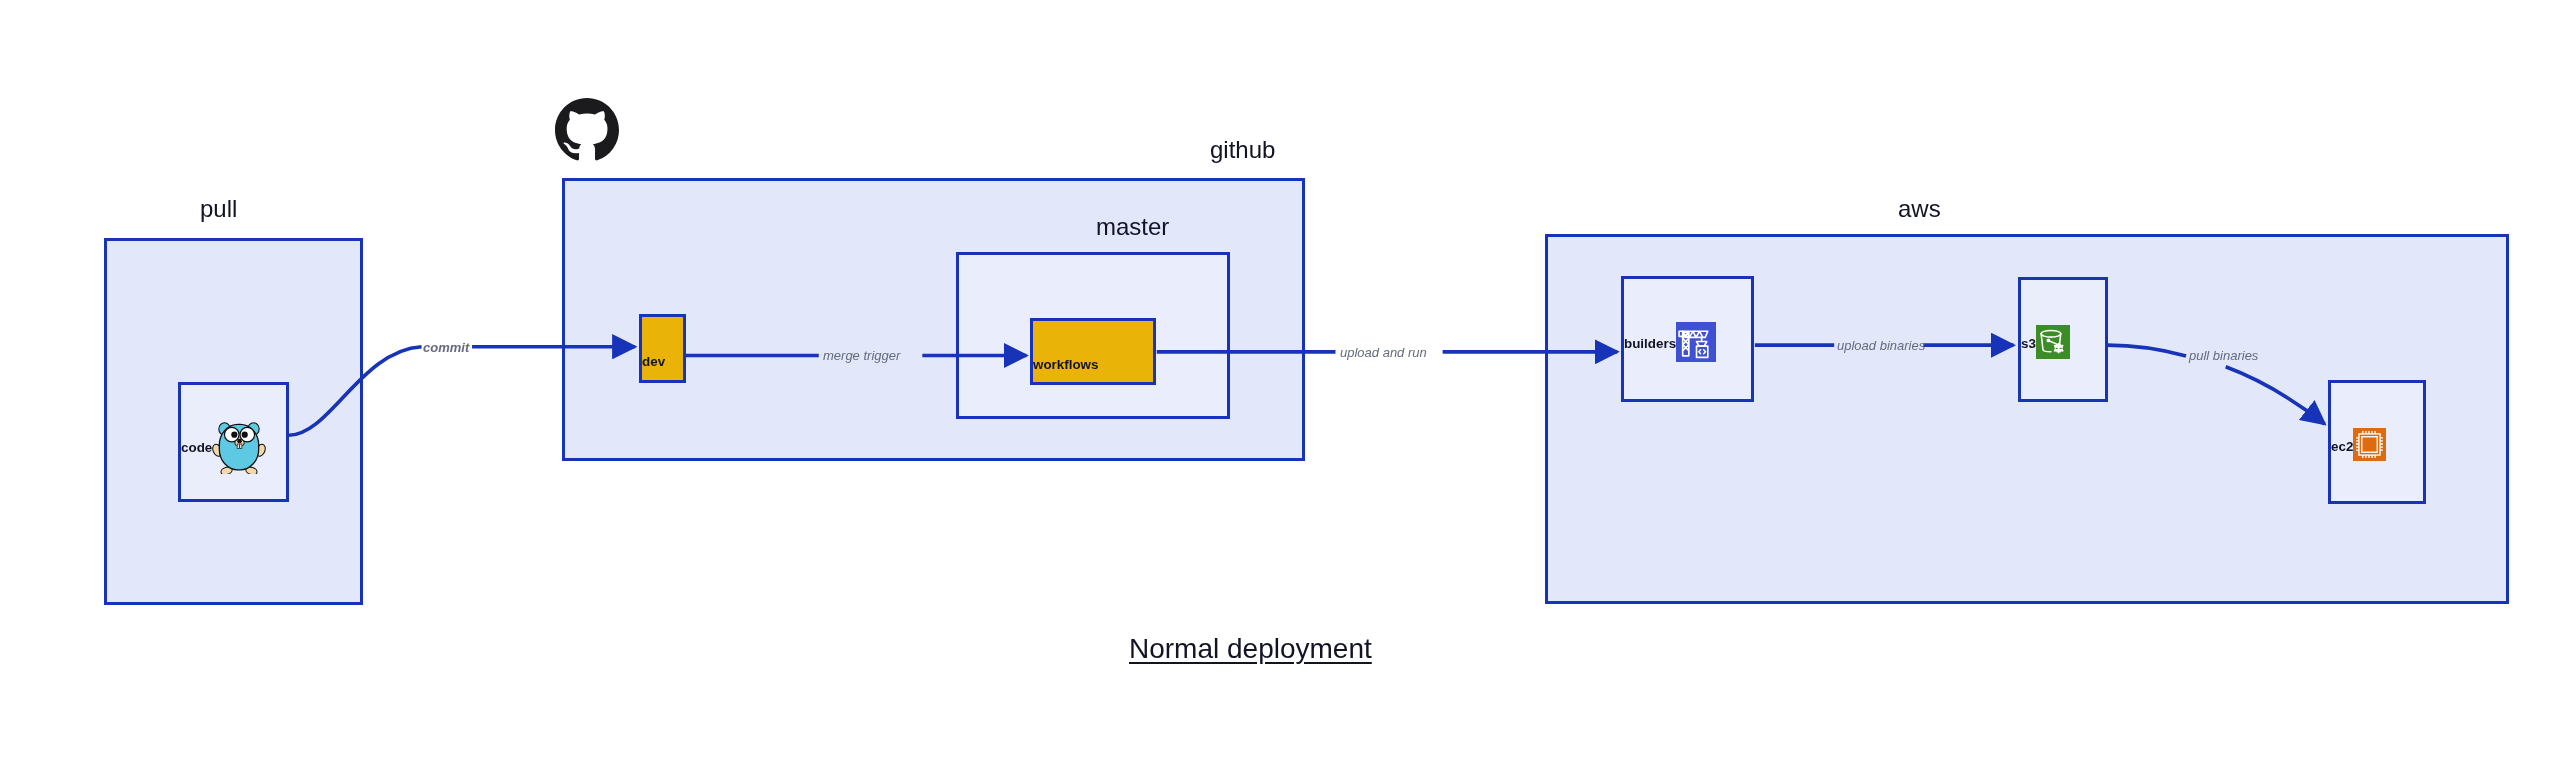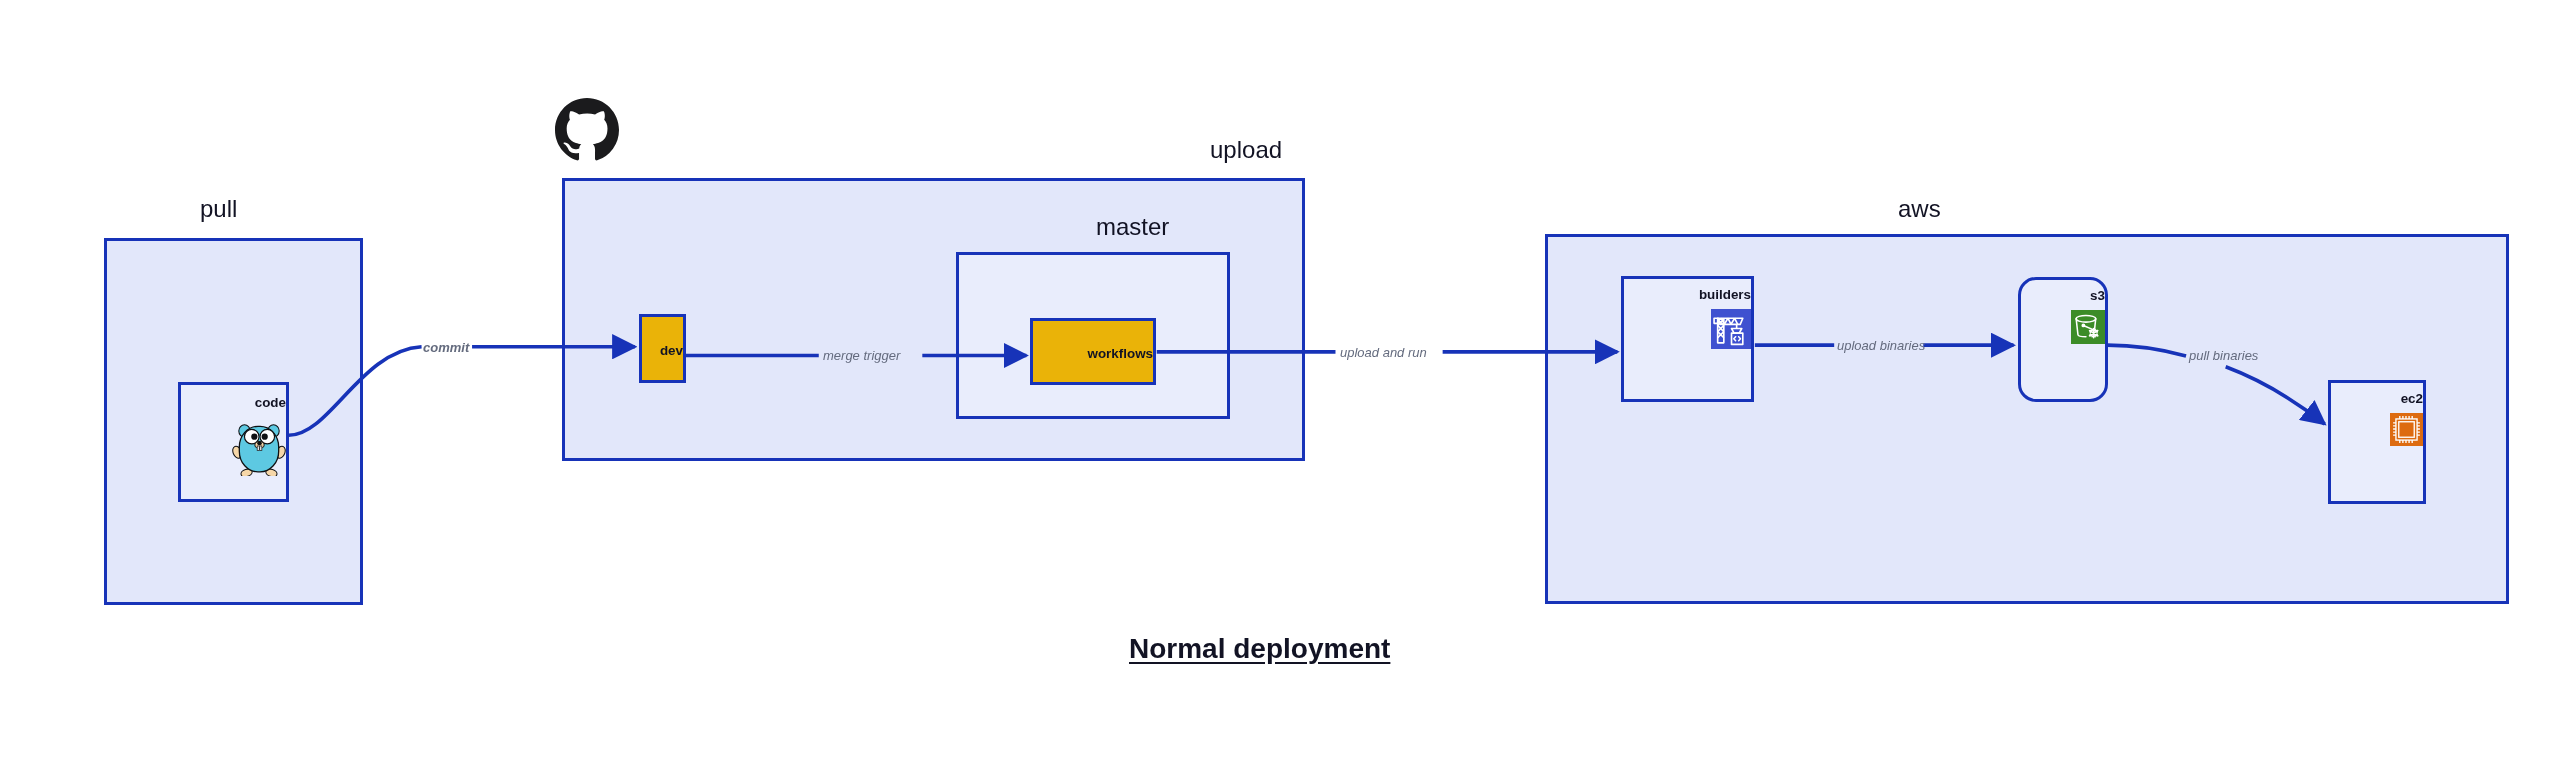--- a/index.html
+++ b/index.html
@@ -42,22 +42,22 @@
     line-height: 1;
   }
 
   
   .node {
     position: absolute;
     background: #E9EDFC;
     border: 3.1px solid #1733B8;
     box-sizing: border-box;
     display: flex;
-    flex-direction: column;
-    align-items: flex-end;
+    flex-direction: row;
+    align-items: center;
   }
   .node.white-fill { background: #eab308; }
   .node-label {
     font-family: "Liberation Sans", sans-serif;
     font-weight: bold;
     font-size: 13.4px;
     color: #121324;
     white-space: nowrap;
     text-align: center;
     line-height: 1;
@@ -76,21 +76,21 @@
     white-space: nowrap;
     line-height: 1;
     background: transparent;
   }
 
   
   #diagram-title {
     position: absolute;
     font-family: "Liberation Sans", sans-serif;
     font-size: 28px;
-    font-weight: 700;
+    font-weight: 400;
     color: #121324;
     text-decoration: underline;
     text-underline-offset: 3.6px;
     white-space: nowrap;
     line-height: 1;
   }
 
   
   #edges {
     position: absolute;
@@ -134,21 +134,21 @@
         <ellipse cx="53" cy="52" rx="9" ry="6.5" fill="#F6D7A8" stroke="#0F1012" stroke-width="2"></ellipse>
         <ellipse cx="53" cy="49" rx="4.5" ry="3.5" fill="#0F1012"></ellipse>
 
         <rect x="48.5" y="54" width="4" height="9" fill="#ffffff" stroke="#0F1012" stroke-width="1.4"></rect>
         <rect x="53.5" y="54" width="4" height="9" fill="#ffffff" stroke="#0F1012" stroke-width="1.4"></rect>
       </svg>
     </span>
   </div>
 
   <div class="group" style="left:562px; top:178px; width:743px; height:283px;"></div>
-  <div class="group-label" style="left:1210px; top:138px;">upload</div>
+  <div class="group-label" style="left:1210px; top:138px;">github</div>
 
   <span class="logo-wrap" style="left:555px; top:98px;">
     <svg width="64" height="64" viewBox="0 0 16 16" fill="#1B1B1D">
       <path d="M8 0C3.58 0 0 3.58 0 8c0 3.54 2.29 6.53 5.47 7.59.4.07.55-.17.55-.38 0-.19-.01-.82-.01-1.49-2.01.37-2.53-.49-2.69-.94-.09-.23-.48-.94-.82-1.13-.28-.15-.68-.52-.01-.53.63-.01 1.08.58 1.23.82.72 1.21 1.87.87 2.33.66.07-.52.28-.87.51-1.07-1.78-.2-3.64-.89-3.64-3.95 0-.87.31-1.59.82-2.15-.08-.2-.36-1.02.08-2.12 0 0 .67-.21 2.2.82.64-.18 1.32-.27 2-.27s1.36.09 2 .27c1.53-1.04 2.2-.82 2.2-.82.44 1.1.16 1.92.08 2.12.51.56.82 1.27.82 2.15 0 3.07-1.87 3.75-3.65 3.95.29.25.54.73.54 1.48 0 1.07-.01 1.93-.01 2.2 0 .21.15.46.55.38A8.01 8.01 0 0 0 16 8c0-4.42-3.58-8-8-8z"></path>
     </svg>
   </span>
 
   <div class="node white-fill" style="left:639px; top:314px; width:47px; height:69px;">
     <div class="node-label" style="margin-top:27px;">dev</div>
   </div>
@@ -183,21 +183,21 @@
           <rect x="40" y="47" width="22" height="22"></rect>
         </g>
         <g fill="none" stroke="#ffffff" stroke-width="3" stroke-linecap="round" stroke-linejoin="round">
           <path d="M48 54 L44.5 58 L48 62"></path>
           <path d="M54 54 L57.5 58 L54 62"></path>
         </g>
       </svg>
     </span>
   </div>
 
-  <div class="node" style="left:2018px; top:277px; width:90px; height:125px;border-radius:18px;">
+  <div class="node" style="left:2018px; top:277px; width:90px; height:125px;">
     <div class="node-label" style="margin-top:9.3px;">s3</div>
     <span class="node-icon" style="margin-top:7.2px;">
       <svg width="34" height="34" viewBox="0 0 66 66">
         <rect x="0" y="0" width="66" height="66" fill="#3C8C28"></rect>
         <g fill="none" stroke="#ffffff" stroke-width="3" stroke-linecap="round" stroke-linejoin="round">
 
           <ellipse cx="29" cy="17" rx="19" ry="6.5"></ellipse>
           <path d="M10 17 L13.5 48 Q14 52 29 52"></path>
           <path d="M48 17 L45.8 37"></path>
 

